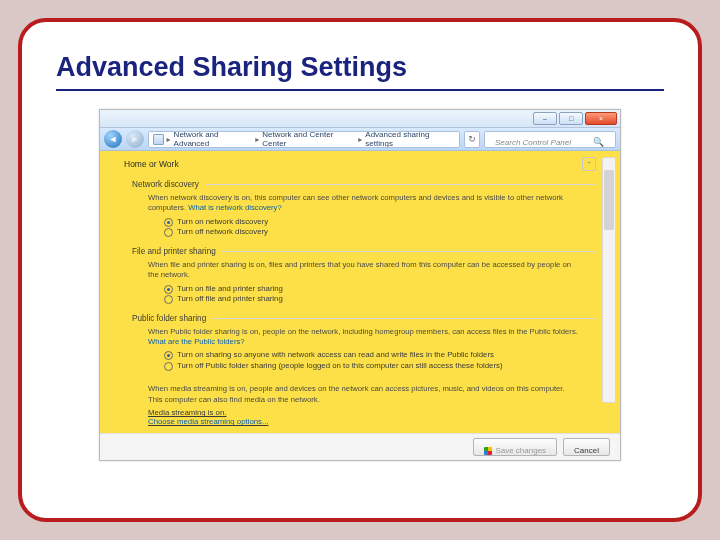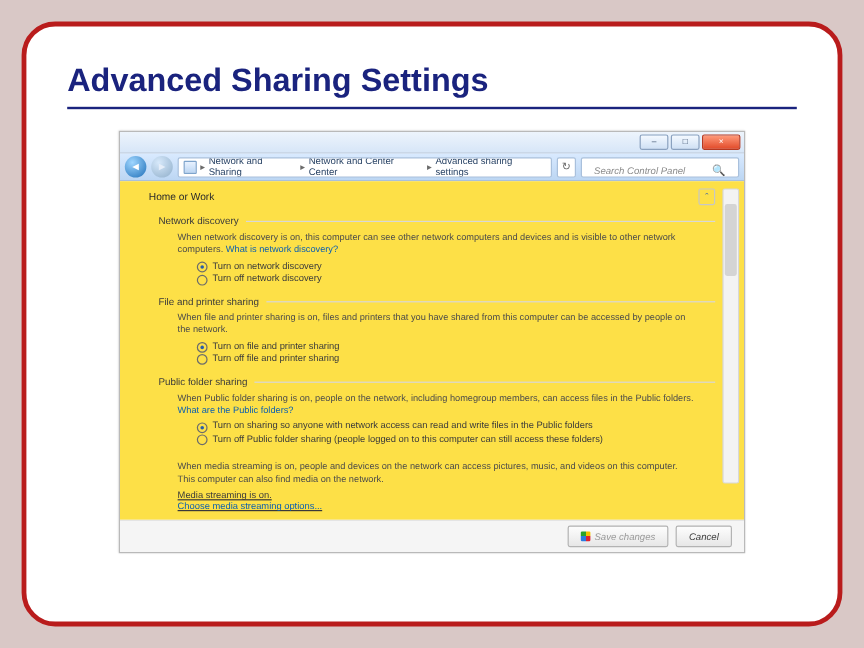--- a/index.html
+++ b/index.html
@@ -25,29 +25,29 @@
   .body{flex:1;background:#fde047;display:flex;flex-direction:column;padding:6px 24px 0 24px;overflow:hidden;position:relative;}
   .profile{color:#2a2a2a;font-size:8.5px;margin-bottom:4px;display:flex;align-items:center;}
   .chev-up{margin-left:auto;width:12px;height:12px;border:1px solid #c7c7c7;border-radius:2px;display:flex;align-items:center;justify-content:center;font-size:8px;color:#4a6fa1;}
   .section{margin:5px 0 2px 8px;}
   .section-h{display:flex;align-items:center;gap:6px;}
   .section-h span.lbl{color:#3a3a3a;font-size:8.2px;white-space:nowrap;}
   .section-h .line{flex:1;height:1px;background:#d8d8d8;}
   .desc{margin:4px 0 3px 16px;font-size:7.7px;color:#4a4a4a;line-height:1.35;max-width:430px;}
   .desc a{color:#0a5fb0;text-decoration:none;}
   .opts{margin:2px 0 2px 32px;}
-  .opt{display:flex;align-items:center;gap:4px;font-size:7.8px;color:#3a3a3a;line-height:1.35;max-width:400px;}
+  .opt{display:flex;align-items:flex-start;gap:4px;font-size:7.8px;color:#3a3a3a;line-height:1.35;max-width:400px;}
   .radio{width:7px;height:7px;border:1px solid #6b6b6b;border-radius:50%;margin-top:1px;flex:0 0 auto;display:flex;align-items:center;justify-content:center;}
   .radio.sel::after{content:"";width:3px;height:3px;border-radius:50%;background:#2a5da8;}
   .linkline{margin:2px 0 0 16px;font-size:7.8px;text-decoration:underline;}
   .linkline .lbl{color:#3a3a3a;}
   .linkline a{color:#0a5fb0;text-decoration:none;}
   
   .footer{height:26px;border-top:1px solid #e0e0e0;background:#f5f5f5;display:flex;align-items:center;justify-content:flex-end;gap:6px;padding:0 10px;}
-  .btn{height:16px;padding:0 10px;border:1px solid #b3b3b3;border-radius:2px;background:linear-gradient(#fdfdfd,#e7e7e7);font-size:8px;color:#3a3a3a;display:flex;align-items:center;gap:3px;font-style:italic;}
+  .btn{height:16px;padding:0 10px;border:1px solid #b3b3b3;border-radius:2px;background:linear-gradient(#fdfdfd,#e7e7e7);font-size:8px;color:#3a3a3a;display:flex;align-items:flex-end;gap:3px;}
   .btn.disabled{color:#9a9a9a;}
   .shield{width:8px;height:8px;display:inline-block;background:conic-gradient(#f2c200 0 25%,#d23 0 50%,#2a7adf 0 75%,#2aa22a 0);border-radius:1px;}
   .scrollbar{position:absolute;right:4px;top:6px;width:12px;bottom:30px;border:1px solid #d8d8d8;background:#f3f3f3;border-radius:2px;}
   .scrollbar .thumb{position:absolute;left:1px;right:1px;top:12px;height:60px;background:#d4d4d4;border-radius:2px;}
   .crumb-icon{display:inline-block;width:9px;height:9px;border:1px solid #7ea4cc;background:linear-gradient(#e8f2ff,#bcd6f3);border-radius:1px;}
 </style>
 </head>
 <body>
 
 <div class="slide">
@@ -62,21 +62,21 @@
       <div class="wbtn">□</div>
       <div class="wbtn close">×</div>
     </div>
 
     <div class="navbar">
       <div class="navbtn">◄</div>
       <div class="navbtn fwd">►</div>
       <div class="addr">
         <span class="crumb-icon"></span>
         <span class="sep">▸</span>
-        <span>Network and Sharing</span>
+        <span>Network and Advanced</span>
         <span class="sep">▸</span>
         <span>Network and Center Center</span>
         <span class="sep">▸</span>
         <span>Advanced sharing settings</span>
       </div>
       <div class="refbox">↻</div>
       <div class="search">
         <span>Search Control Panel</span>
         <span class="mag">🔍</span>
       </div>

